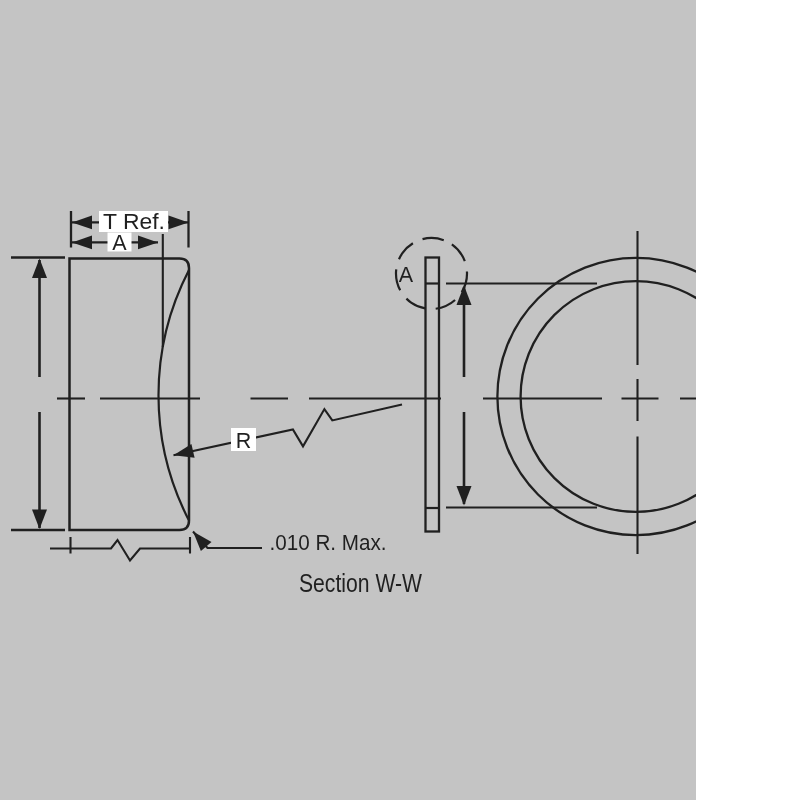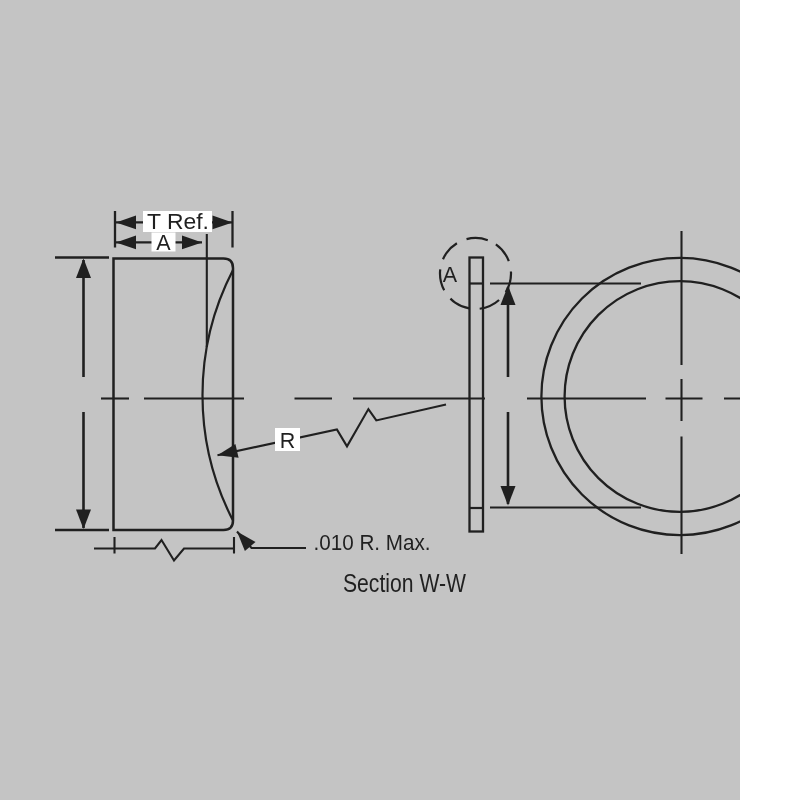--- a/index.html
+++ b/index.html
@@ -7,21 +7,20 @@
     padding: 0;
     background: #ffffff;
   }
   .page {
     position: relative;
     filter: grayscale(1);
     width: 696px;
     height: 800px;
     background: #7dd3fc;
     overflow: hidden;
-    padding-left: 44px;
   }
   svg {
     display: block;
   }
   .lbl {
     font-family: "Liberation Sans", "DejaVu Sans", sans-serif;
     fill: #231f20;
   }
 </style>
 </head>

